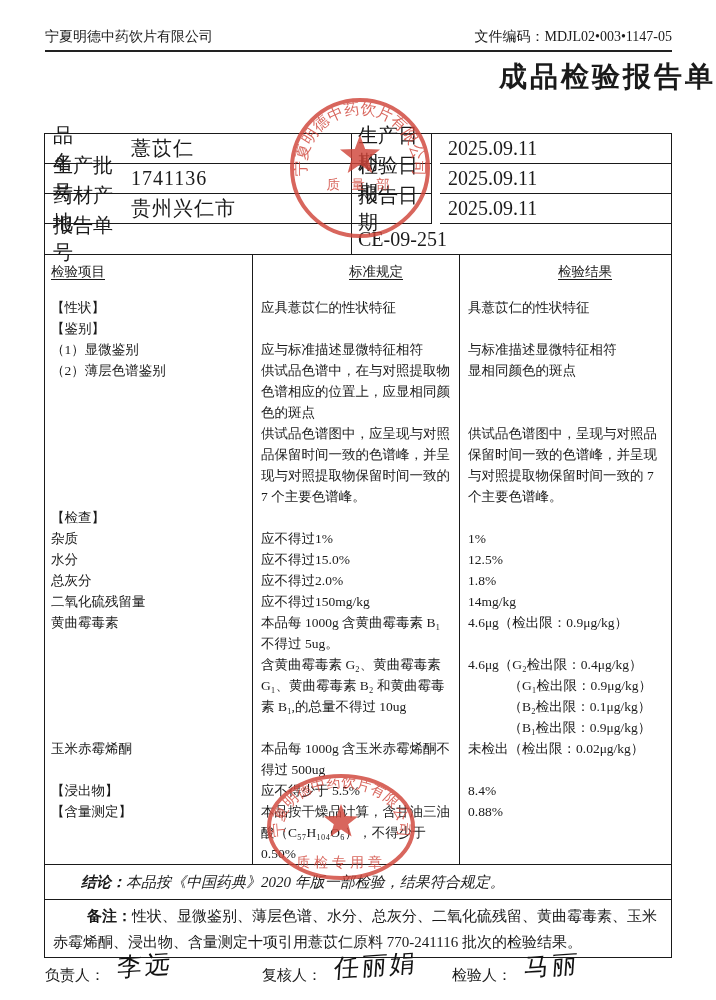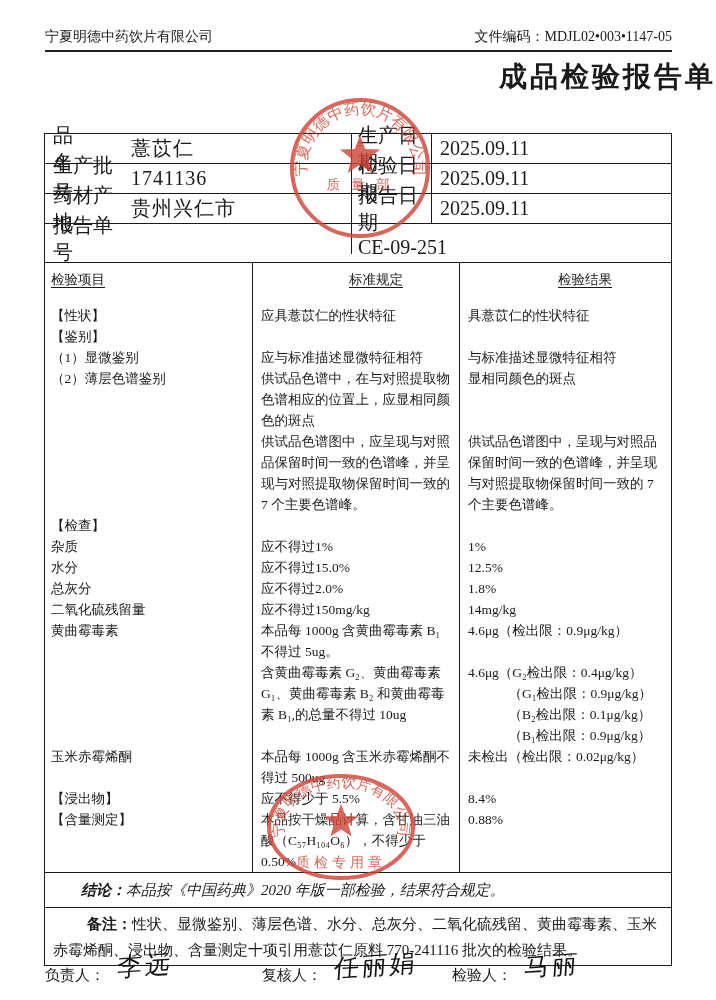--- a/index.html
+++ b/index.html
@@ -13,22 +13,22 @@
          font-size:28px;font-weight:bold;letter-spacing:3px;}
   
   .doc{position:absolute;left:44px;top:133px;width:628px;border:1px solid #1a1a1a;box-sizing:border-box;}
   .info-grid{display:grid;grid-template-columns:307px 80px 239px;}
   .ic{height:30px;border-right:1px solid #1a1a1a;border-bottom:1px solid #1a1a1a;
       display:flex;align-items:center;font-size:20px;box-sizing:border-box;}
   .c-left{padding-left:8px;}
   .ilabel{display:inline-block;width:74px;}
   .ivalue{margin-left:4px;letter-spacing:1px;}
   .c-rlabel{padding-left:6px;}
-  .c-rvalue{padding-left:8px;border-right:none;}
-  .merged{grid-column:2/4;padding-left:6px;border-right:none;margin-top:8px;}
+  .c-rvalue{padding-left:8px;border-right:none;margin-left:8px;}
+  .merged{grid-column:2/4;padding-left:6px;border-right:none;}
   .nb{border-bottom:none;}
   
   .main-table{border-top:1px solid #1a1a1a;border-bottom:1px solid #1a1a1a;
               min-height:592px;box-sizing:border-box;}
   .trow{display:flex;align-items:stretch;}
   .c{box-sizing:border-box;font-size:13.5px;line-height:21px;white-space:pre-wrap;}
   .c1{width:207px;padding:0 4px 0 6px;}
   .c2{width:207px;border-left:1px solid #1a1a1a;padding:0 4px 0 8px;}
   .c3{width:211px;border-left:1px solid #1a1a1a;padding:0 4px 0 8px;}
   .c.first{padding-top:14px;}

